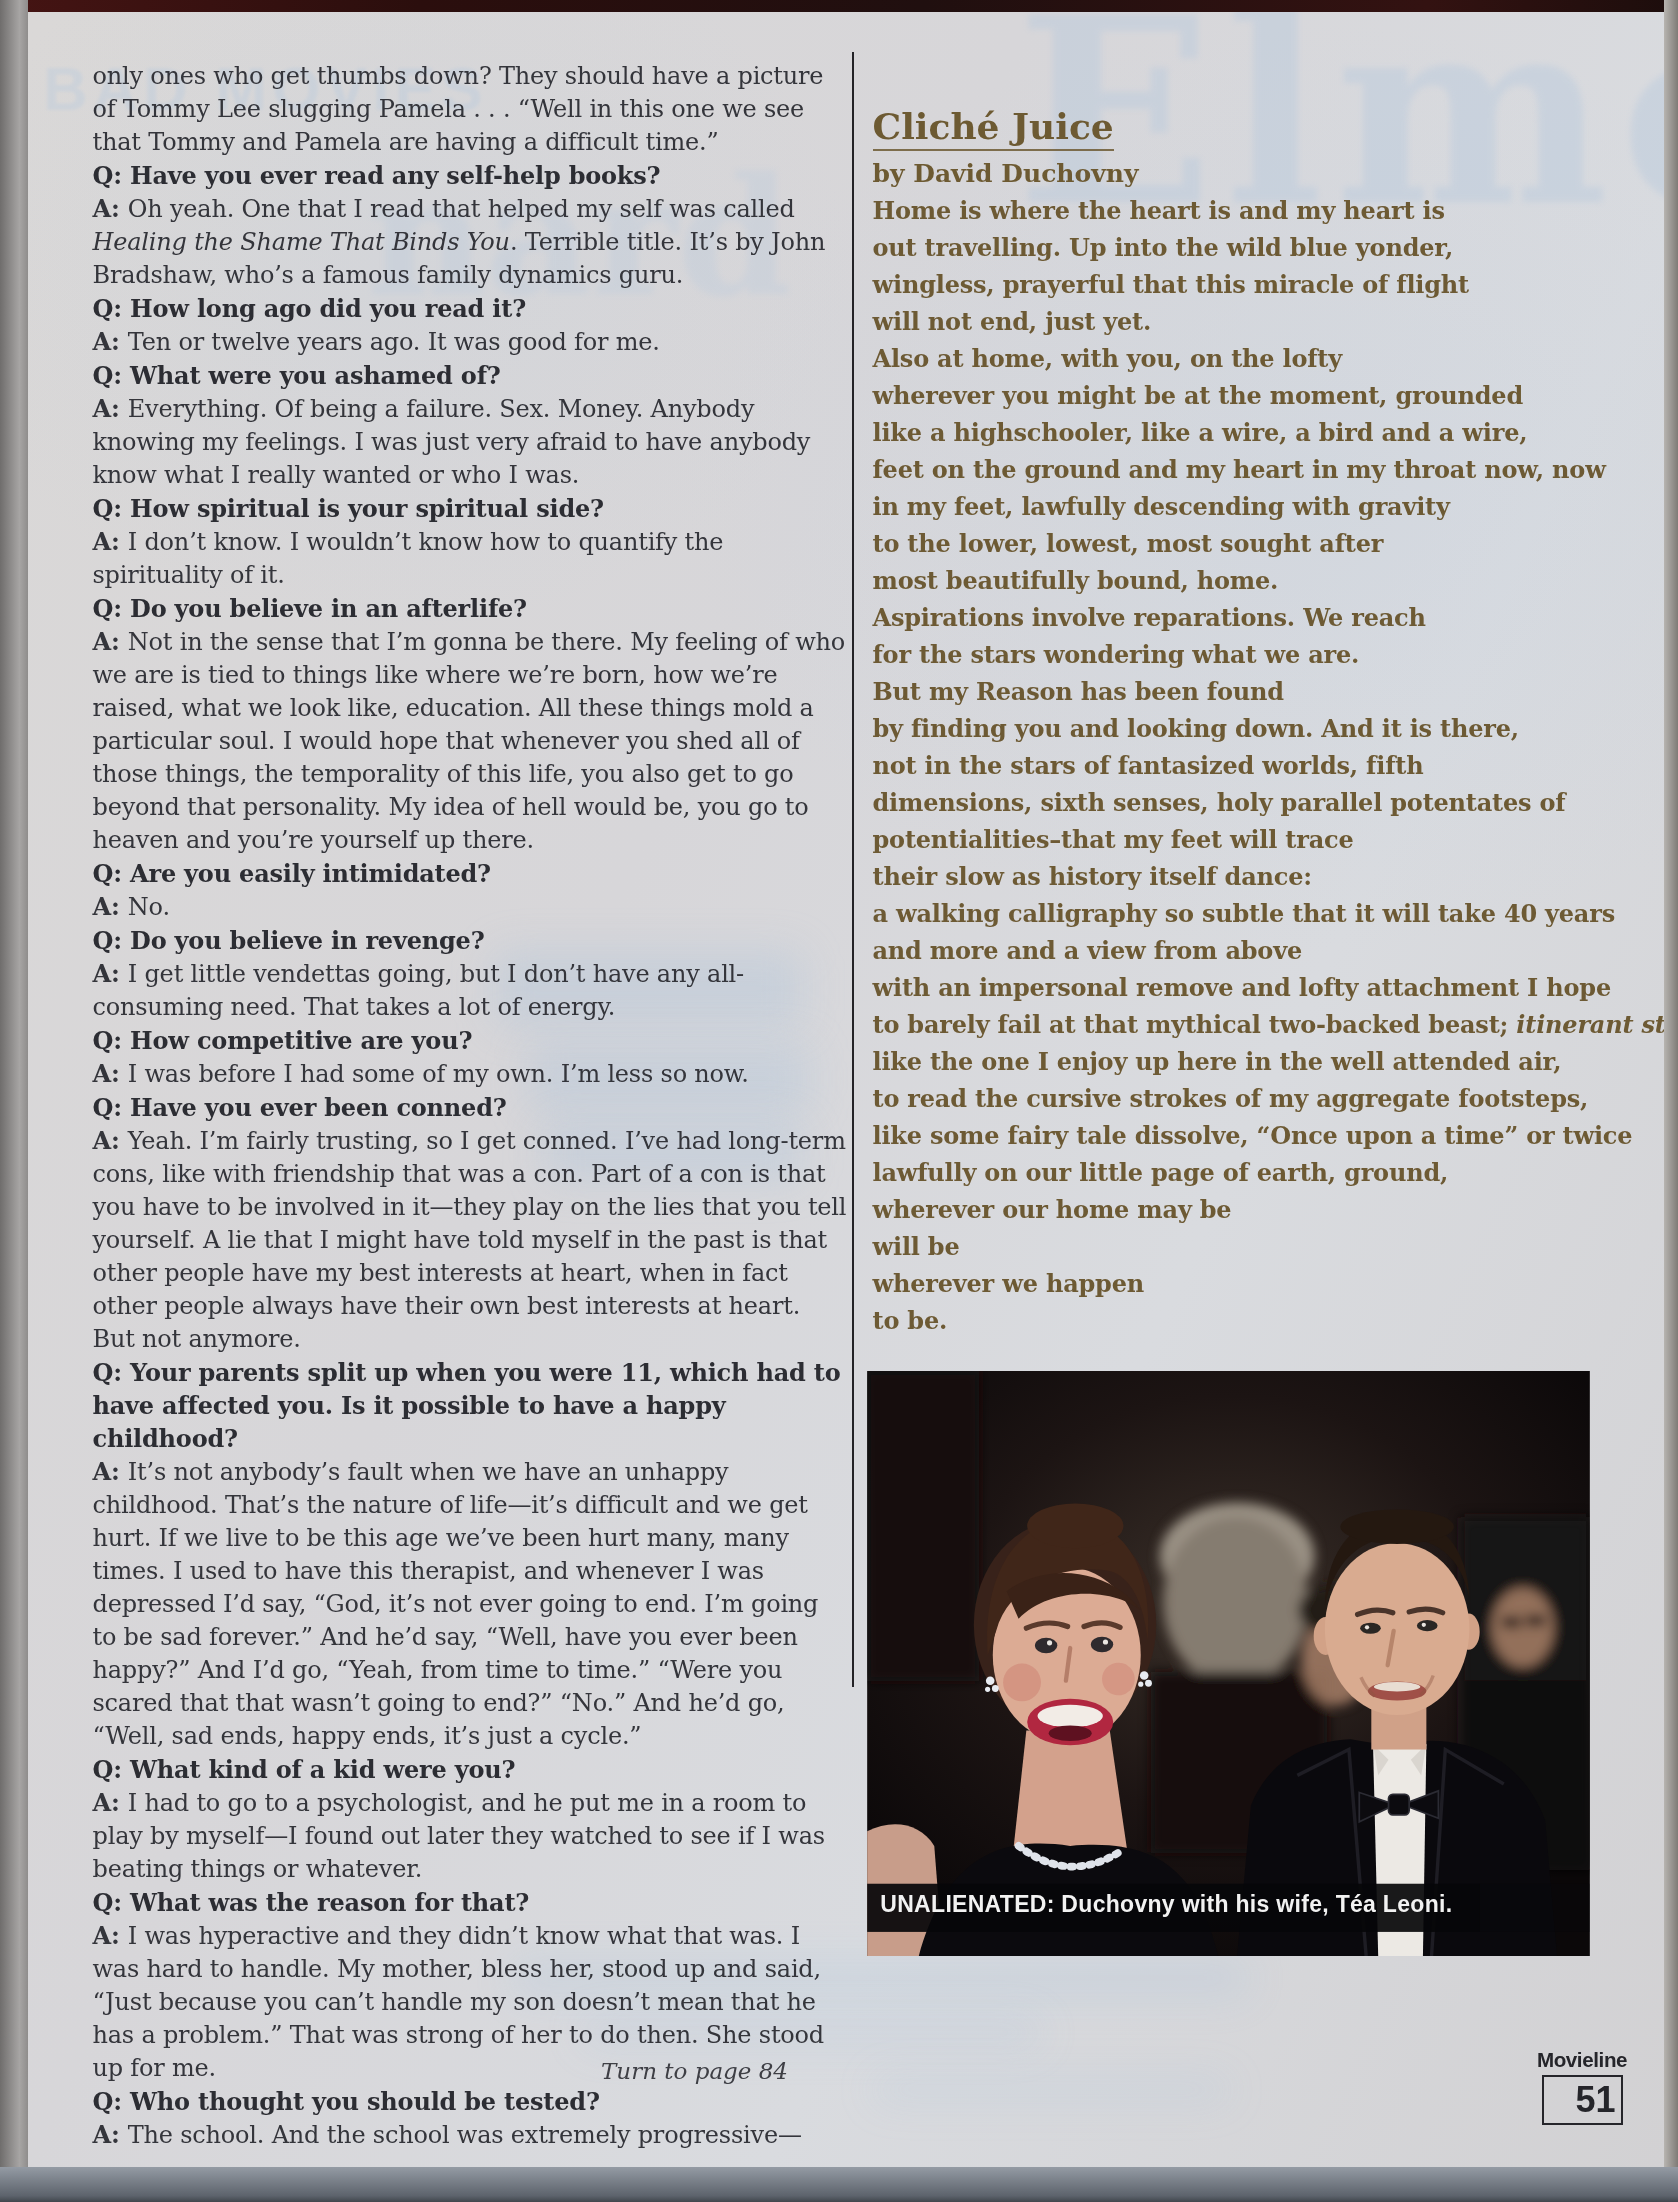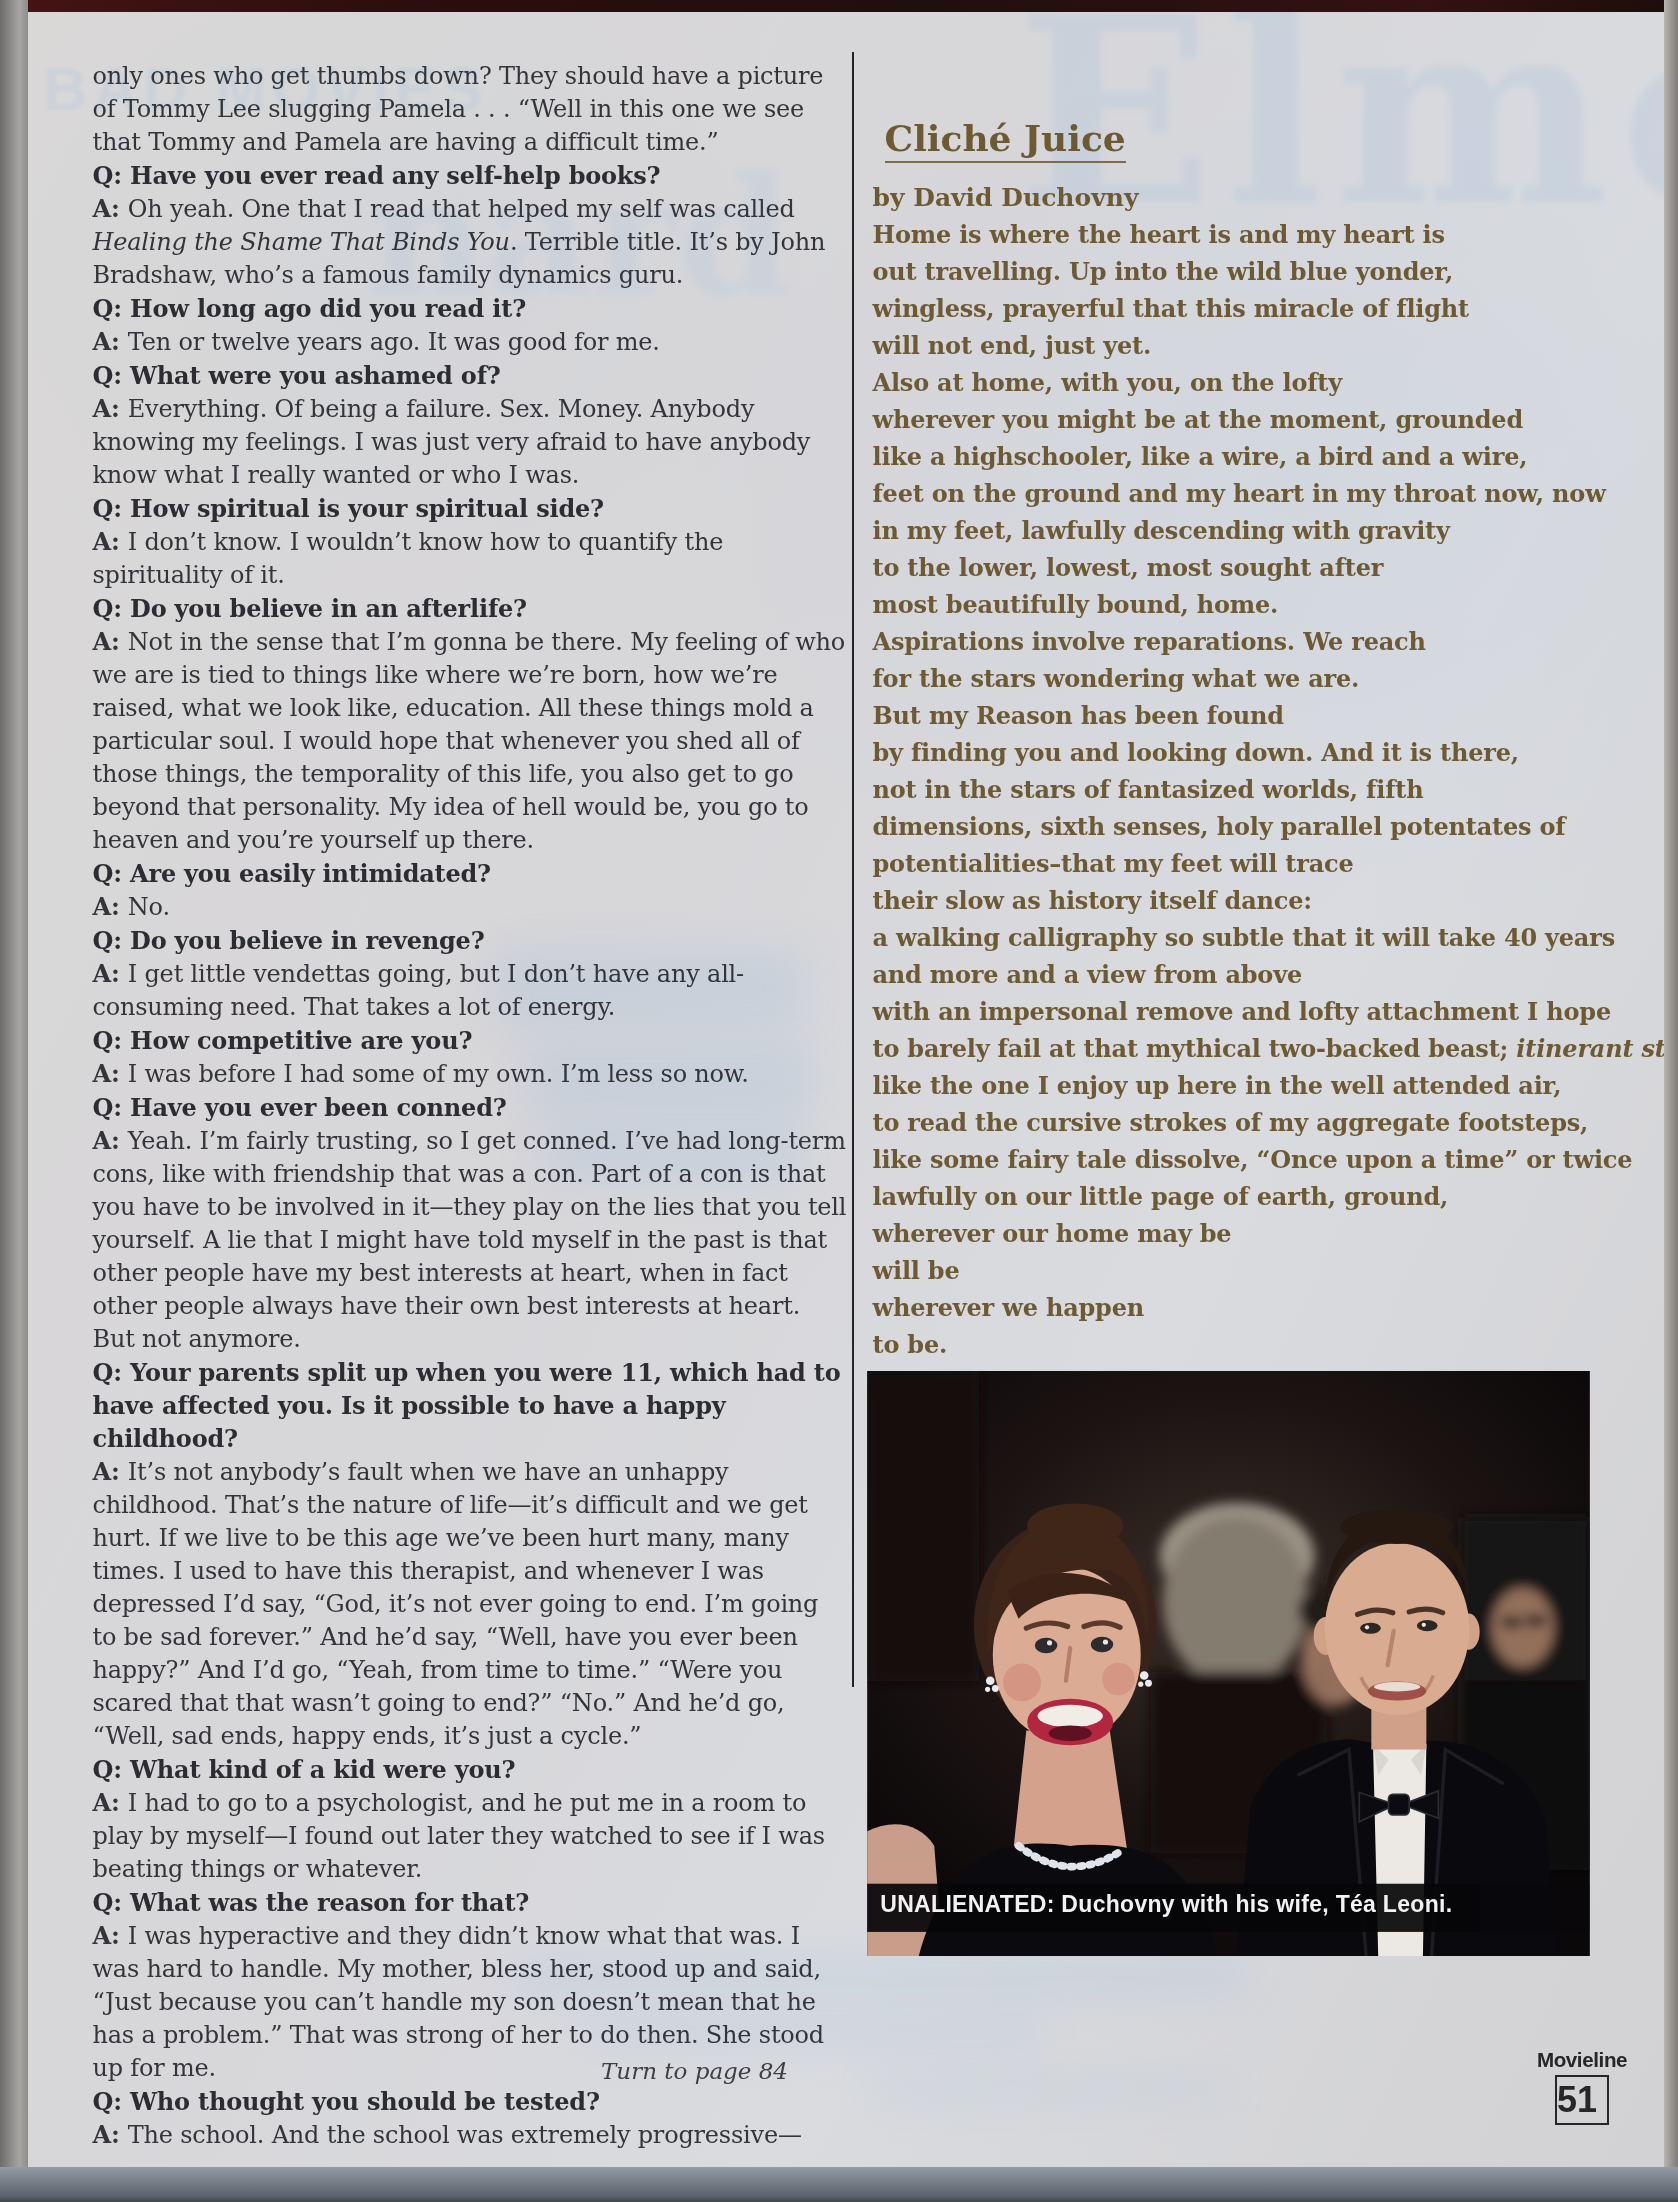--- a/index.html
+++ b/index.html
@@ -47,40 +47,40 @@
   .interview{position:absolute;left:65px;top:48px;width:755px;z-index:2;
     font-size:24px;line-height:33px;color:#34353b;letter-spacing:-0.2px;}
   .interview p{margin:0;}
   .interview p.q{font-weight:bold;color:#2c2d33;}
   .interview p.a b{font-weight:bold;}
   .turnto{position:absolute;left:482px;top:2046px;width:370px;z-index:2;
     text-align:center;font-style:italic;font-size:23px;color:#3e3f45;}
 
   .poemcol{position:absolute;left:845px;top:93px;width:785px;z-index:2;}
   .poem-title{display:inline-block;font-size:36px;font-weight:bold;color:#6d5a32;
-    padding-bottom:1.7px;border-bottom:2.6px solid rgba(109,90,50,.85);margin:12px;}
+    padding-bottom:1.7px;border-bottom:2.6px solid rgba(109,90,50,.85);margin:0;}
   .poem-byline{font-size:25px;font-weight:bold;color:#6d5a32;margin-top:8.6px;}
   .poem-lines{margin-top:4px;}
   .poem-line{font-size:24px;line-height:37px;font-weight:bold;color:#6d5a34;
     letter-spacing:-0.2px;white-space:nowrap;}
   .poem-line i{font-weight:bold;}
 
   
   .photo{position:absolute;left:839px;top:1359px;width:723px;height:544px;z-index:2;}
   .photo svg{display:block;}
   .caption{position:absolute;left:13.8px;top:520px;width:671px;
     font-family:"Liberation Sans",sans-serif;font-weight:bold;font-size:23px;
     color:#f2f2f2;letter-spacing:0.3px;}
 
   
   .folio{position:absolute;left:1507px;top:2036px;width:95px;text-align:center;z-index:2;
     font-family:"Liberation Sans",sans-serif;color:#25252a;}
   .folio-mag{font-size:20.6px;font-weight:bold;letter-spacing:-0.4px;}
   .folio-box{width:50px;height:46px;border:2.6px solid #25252a;margin:2.6px auto 0 auto;
-    display:flex;align-items:center;}
+    display:flex;align-items:center;justify-content:center;padding-left:27px;}
   .folio-num{font-size:36px;font-weight:bold;}
 </style>
 </head>
 <body>
 
 <div class="strip strip-top"></div>
 <div class="strip strip-left"></div>
 <div class="strip strip-right"></div>
 <div class="strip strip-bottom"></div>
 

